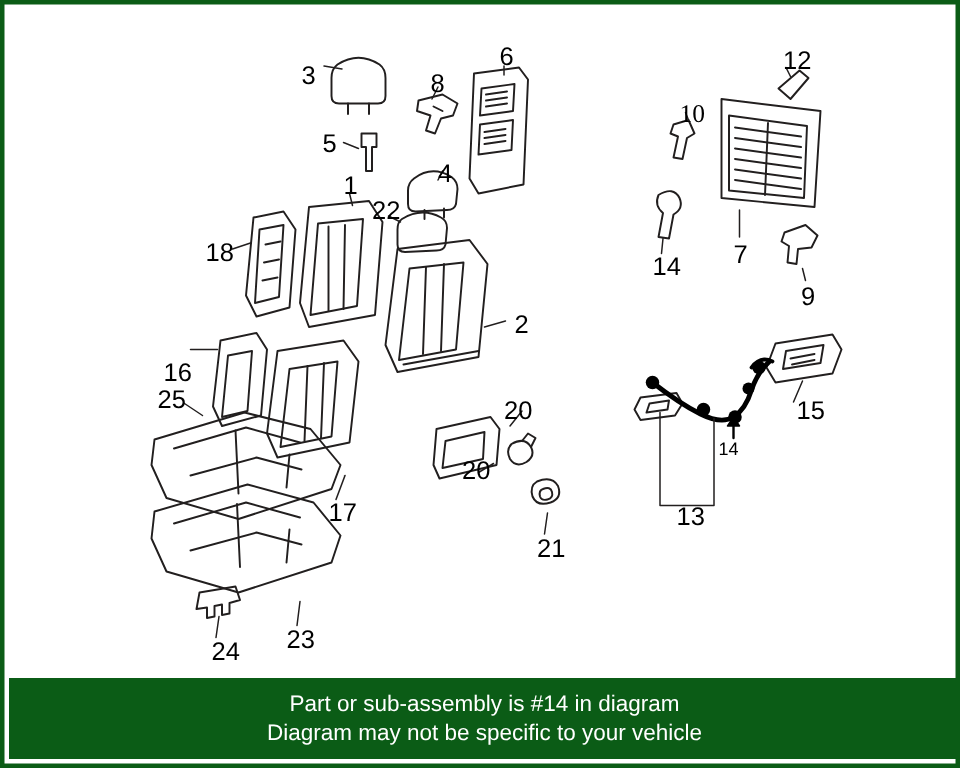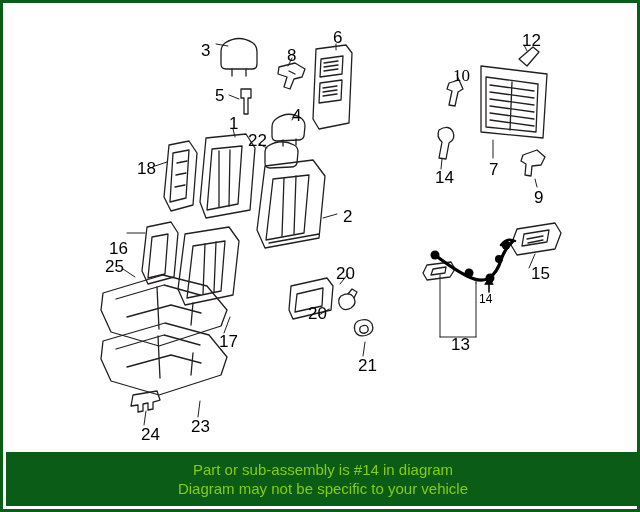--- a/index.html
+++ b/index.html
@@ -40,21 +40,21 @@
     white-space: nowrap;
     line-height: 1;
   }
   #footer {
     position: absolute;
     left: 3px;
     bottom: 3px;
     width: 634px;
     height: 54px;
     background: #0b5c16;
-    color: #84cc16;
+    color: #ffffff;
     display: flex;
     flex-direction: column;
     align-items: center;
     justify-content: center;
     box-sizing: border-box;
   }
   #footer div {
     font-size: 15px;
     line-height: 19px;
     font-family: "Liberation Sans", sans-serif;

